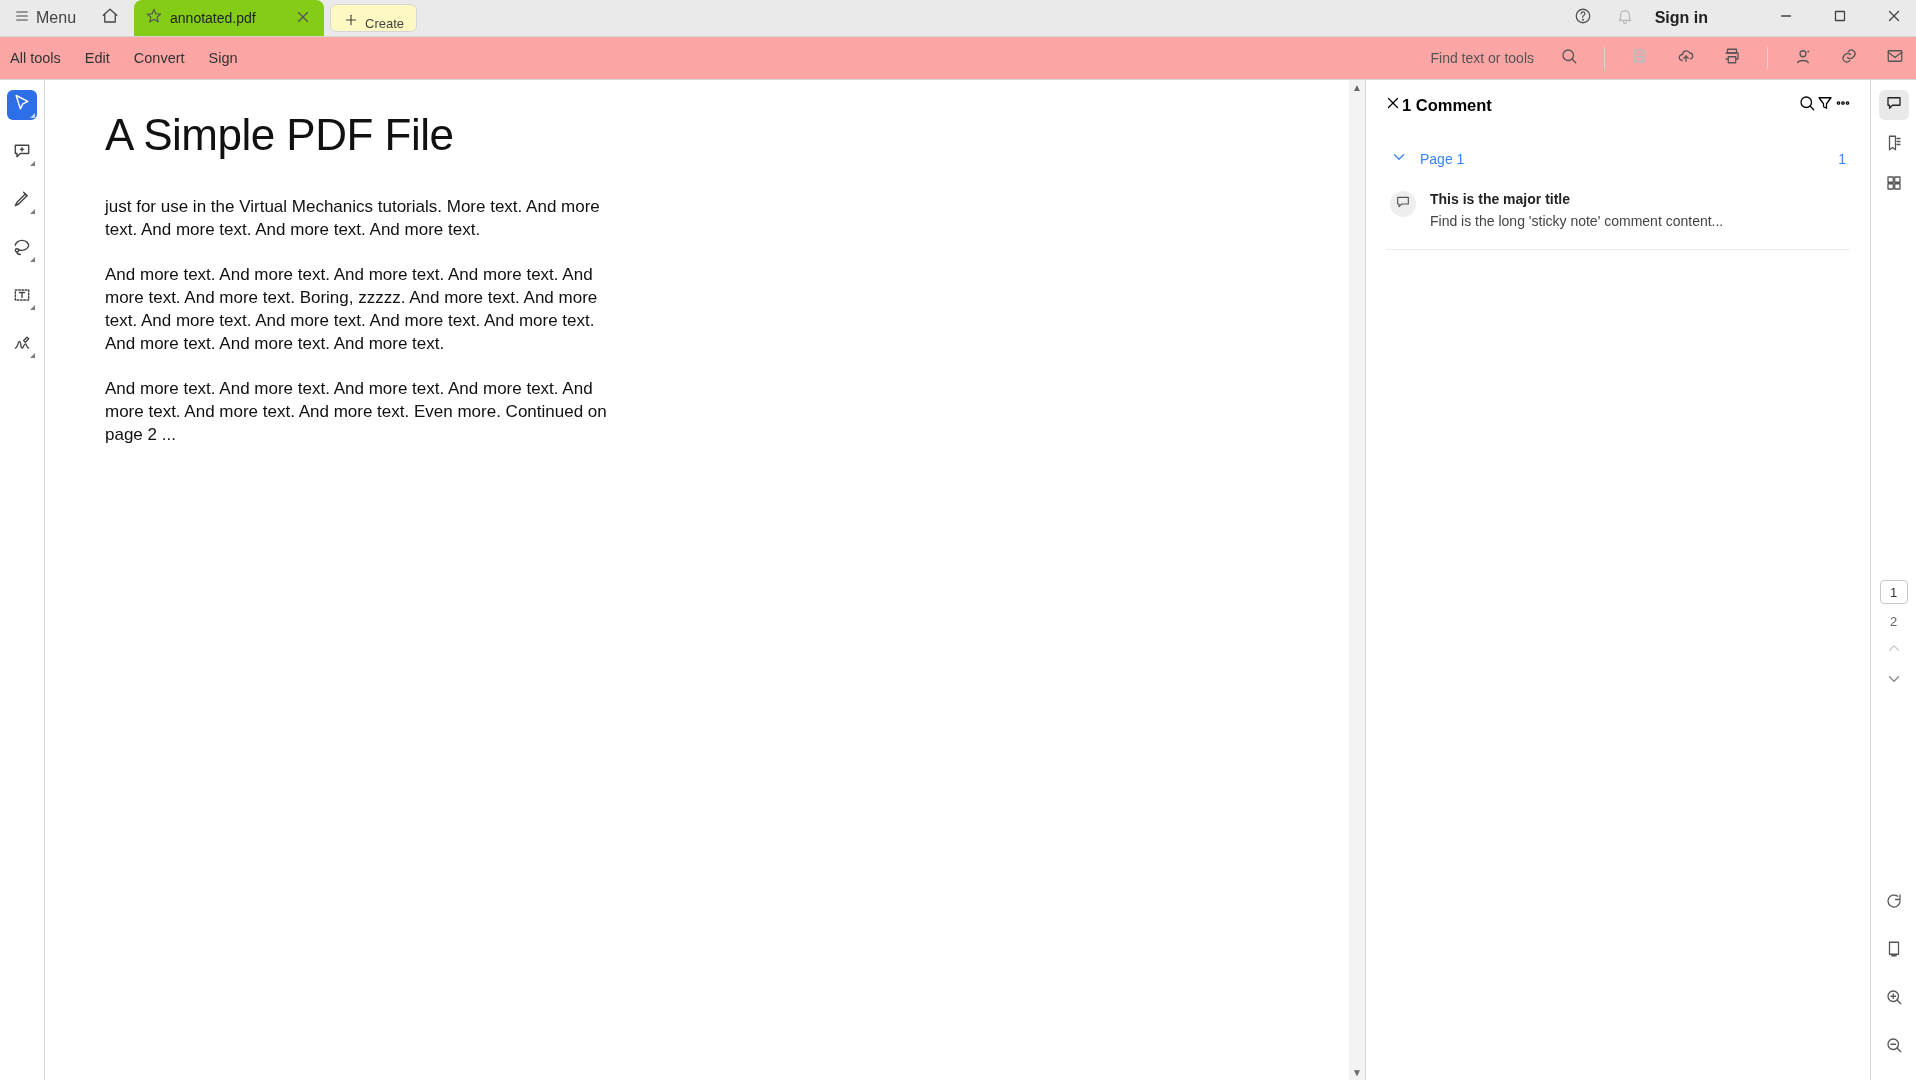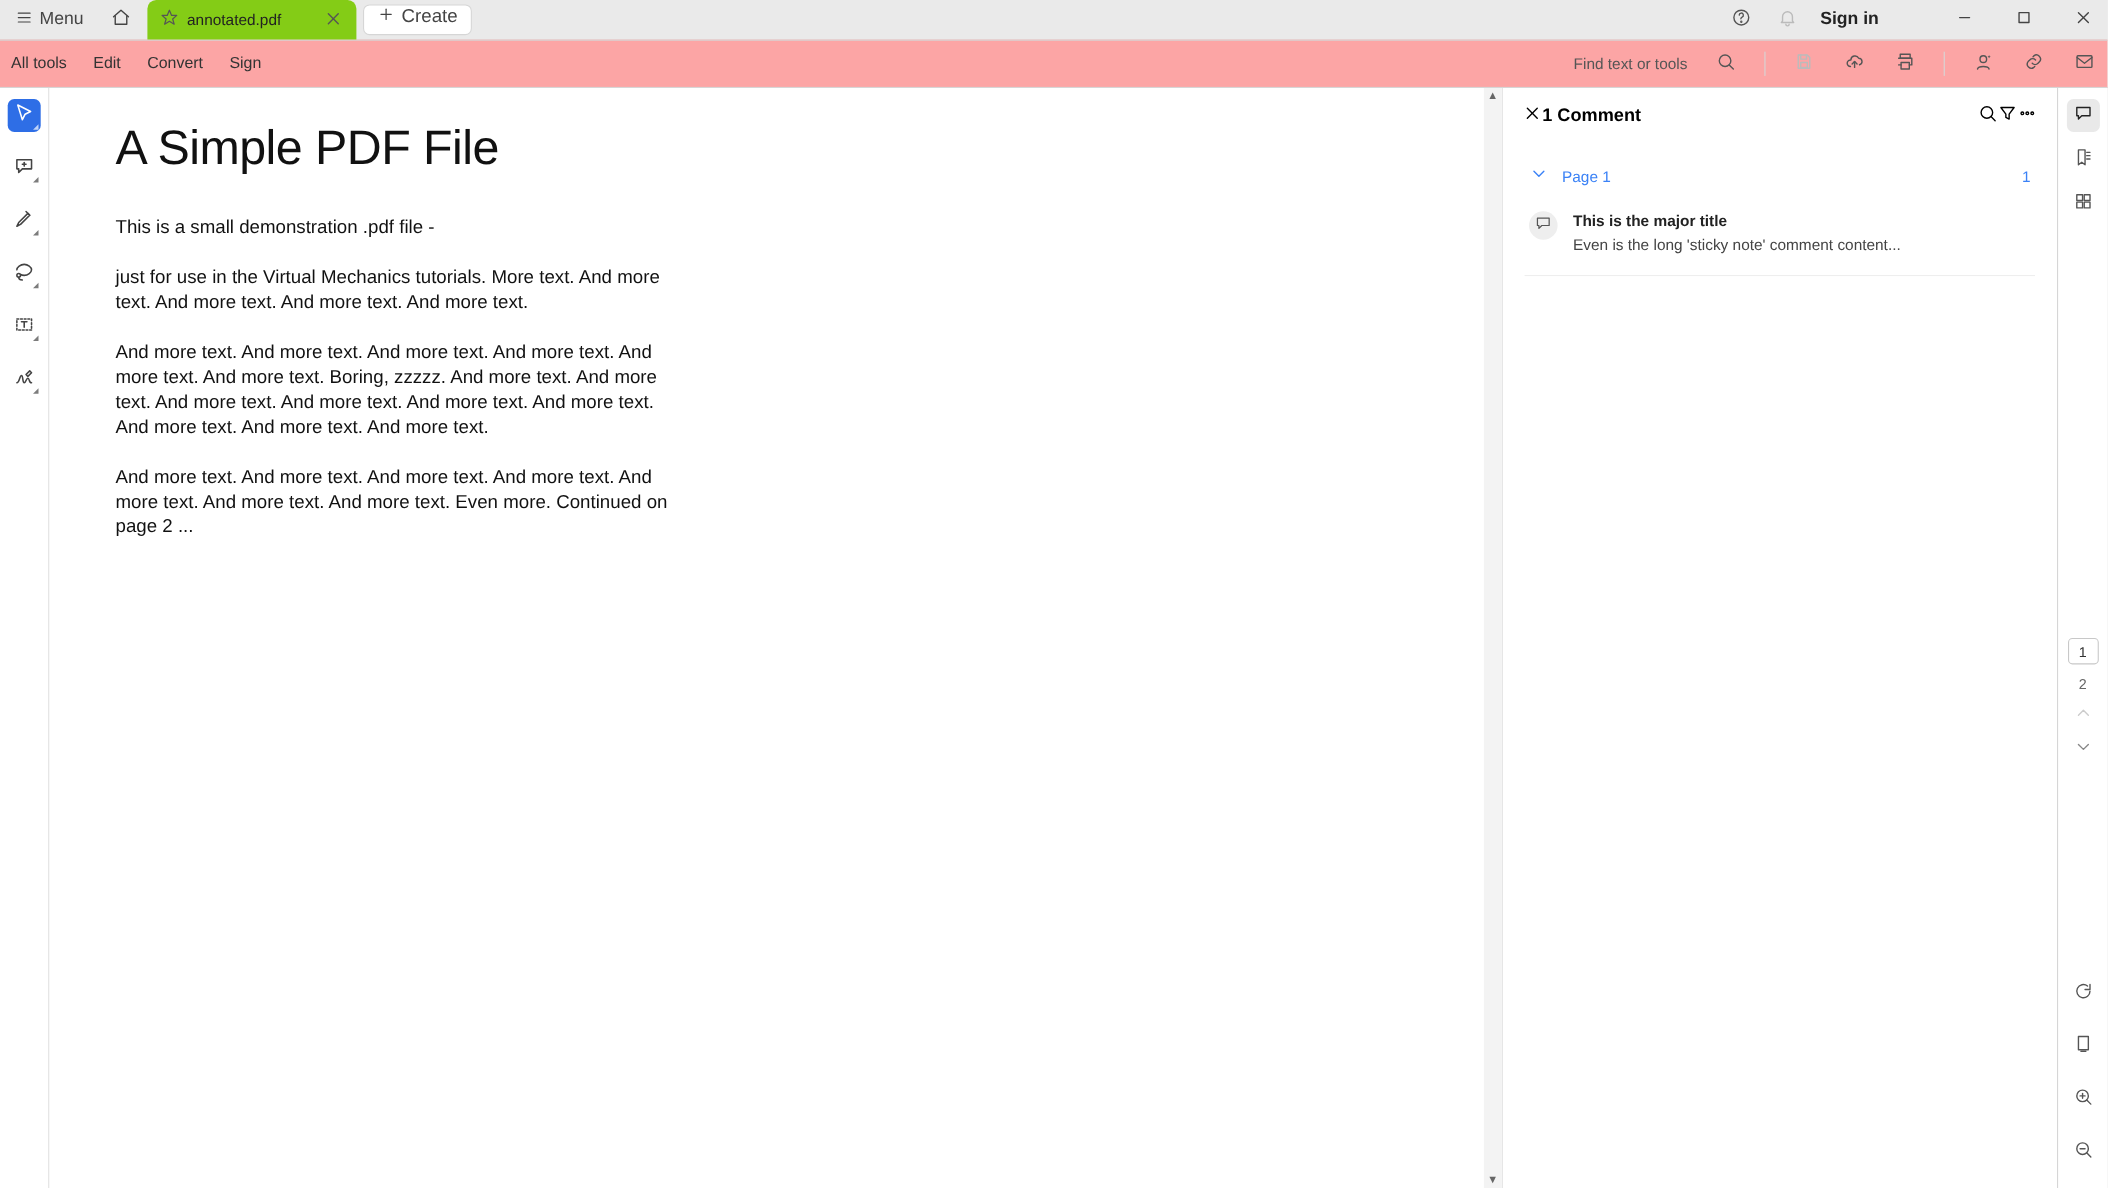--- a/index.html
+++ b/index.html
@@ -11,21 +11,21 @@
   --muted:#6e6e6e;
   --accent:#2e6ee6;
 }
 .titlebar{height:36px;background:#eaeaea;display:flex;align-items:center;padding:0 4px;gap:6px;}
 .titlebar .menu-btn{display:flex;align-items:center;gap:6px;padding:4px 10px;border-radius:4px;color:#444;}
 .titlebar .home,.titlebar .win-btn{width:36px;height:36px;display:flex;align-items:center;justify-content:center;color:#444;}
 .tab{display:flex;align-items:center;gap:8px;background:#84cc16;height:36px;padding:0 12px;border-radius:8px 8px 0 0;min-width:190px;justify-content:space-between;}
 .tab .star{color:#555}
 .tab .title{flex:1;font-size:14px;color:#222}
 .tab .close{color:#555;font-size:14px}
-.create-btn{display:flex;align-items:flex-start;gap:6px;border:1px solid var(--border);border-radius:6px;height:28px;padding:0 12px;color:#444;font-size:17px;background:#ffffff;}
+.create-btn{display:flex;align-items:flex-end;gap:6px;border:1px solid var(--border);border-radius:6px;height:28px;padding:0 12px;color:#444;font-size:13px;background:#fef9c3;}
 .title-right{margin-left:auto;display:flex;align-items:center;gap:18px;}
 .signin{font-weight:600;font-size:16px;color:#222;}
 .icon-btn{width:24px;height:24px;display:flex;align-items:center;justify-content:center;color:#555;}
 
 .toolbar{height:44px;background:#fca5a5;border-top:1px solid var(--border);border-bottom:1px solid var(--border);display:flex;align-items:center;padding:0 10px;gap:24px;}
 .toolbar .tb-item{font-size:14.5px;color:#333;}
 .toolbar .tb-right{margin-left:auto;display:flex;align-items:center;gap:24px;}
 .toolbar .find{font-size:14px;color:#555;}
 .toolbar .icon{width:22px;height:22px;color:#555;display:flex;align-items:center;justify-content:center;}
 .vdiv{width:1px;height:22px;background:var(--border);}
@@ -335,21 +335,20 @@
             <div class="b b2"></div>
             <div class="b b3"></div>
             <div class="b b4"></div>
           </div>
         <div class="txt">IRON</div>
       </div>
     </div>
 
     <div class="page">
       <h1>A Simple PDF File</h1>
-      <p>This is a small demonstration .pdf file -</p>
       <p>just for use in the Virtual Mechanics tutorials. More text. And more text. And more text. And more text. And more text.</p>
       <p>And more text. And more text. And more text. And more text. And more text. And more text. Boring, zzzzz. And more text. And more text. And more text. And more text. And more text. And more text. And more text. And more text. And more text.</p>
       <p>And more text. And more text. And more text. And more text. And more text. And more text. And more text. Even more. Continued on page 2 ...</p>
     </div>
 
     <div class="scroll">
       <span class="arrow">▲</span>
       <span class="arrow">▼</span>
     </div>
   </div>
@@ -386,21 +385,21 @@
         <span class="count">1</span>
       </div>
       <div class="c-entry">
         <div class="bubble svg16">
           <span><svg viewBox="0 0 24 24">
                 <path d="M4 5h16v10H10l-4 4v-4H4z"></path>
               </svg></span>
         </div>
         <div class="ct">
           <div class="ttl">This is the major title</div>
-          <div class="body">Even is the long 'sticky note' comment content...</div>
+          <div class="body">Find is the long 'sticky note' comment content...</div>
         </div>
       </div>
     </div>
   </div>
 
   <div class="right-rail">
     <div class="rbtn active">
         <span><svg viewBox="0 0 24 24">
             <path d="M4 5h16v10H10l-4 4v-4H4z"></path>
           </svg></span>

